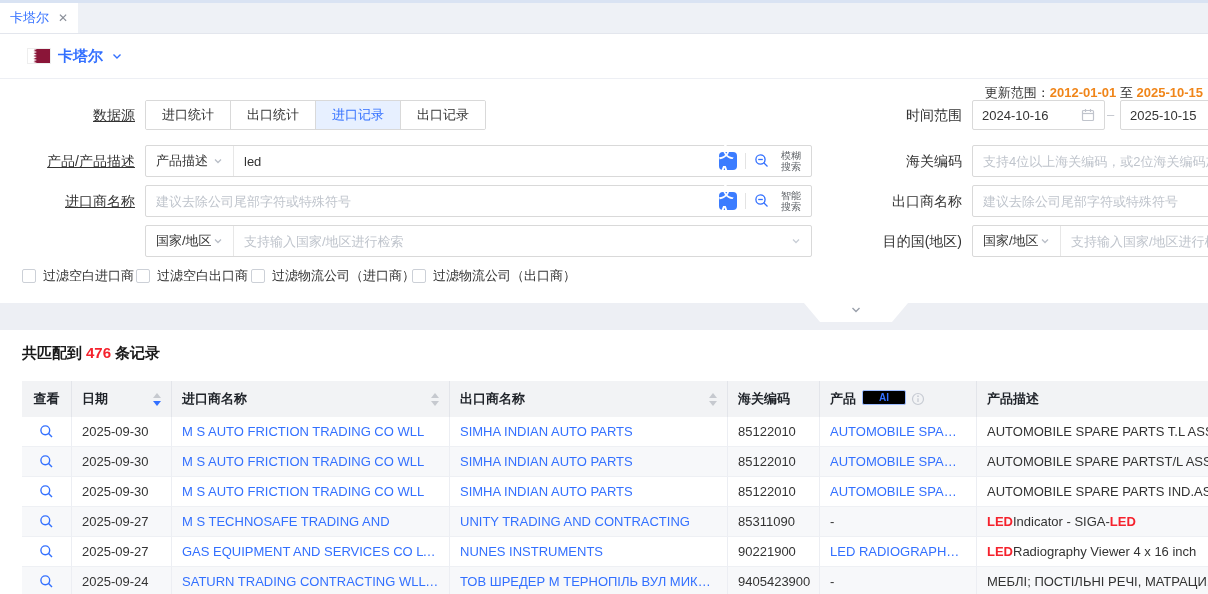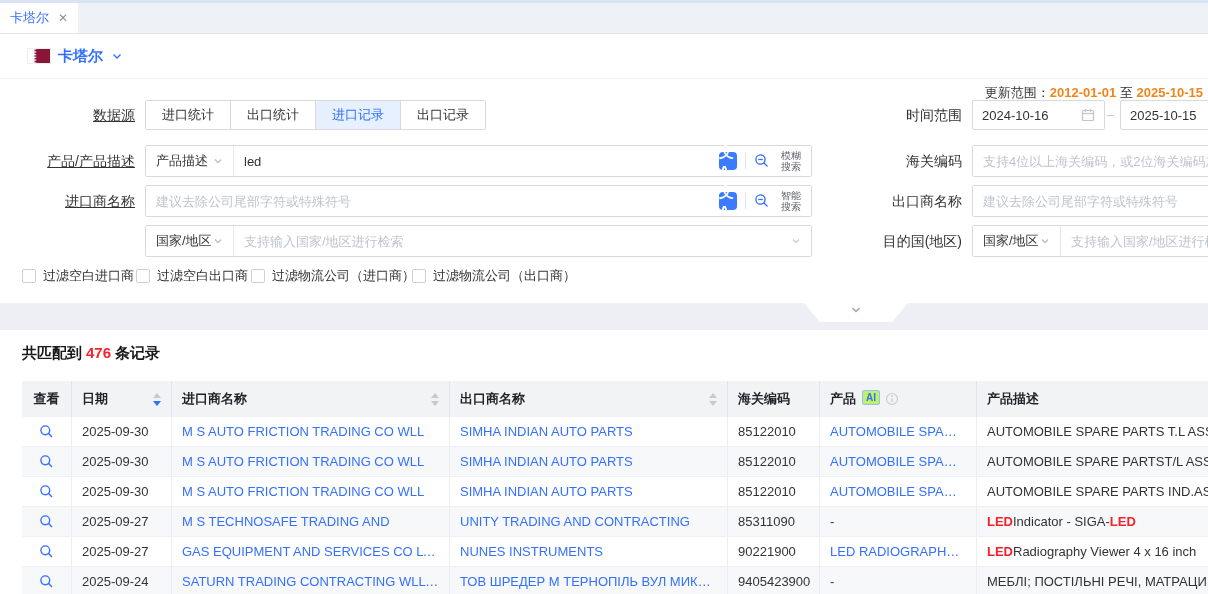--- a/index.html
+++ b/index.html
@@ -66,21 +66,21 @@
   .table { margin:18px 0 0 22px; width:1242px; font-size:13px; }
   .tr, .thead { display:grid; grid-template-columns:50px 100px 278px 278px 92px 157px 287px; }
   .thead { height:36px; background:#f2f3f5; }
   .th { display:flex; align-items:center; padding:0 10px; font-weight:bold; color:#1f2329; border-right:1px solid #e3e5ea; white-space:nowrap; overflow:hidden; }
   .th.center { justify-content:center; }
   .sorter { display:flex; flex-direction:column; gap:3px; margin-left:auto; padding-left:6px; cursor:pointer; }
   .caret { width:0; height:0; border-left:4px solid transparent; border-right:4px solid transparent; }
   .caret.up { border-bottom:5px solid #c6c9cf; }
   .caret.down { border-top:5px solid #c6c9cf; }
   .caret.down.on { border-top-color:#3370ff; }
-  .ai-badge { display:inline-flex; align-items:center; height:15px; padding:0 3px; margin:0 5px 4px 6px; border:1px solid #9dbcff; background:#bef264; color:#3370ff; font-size:10px; font-weight:bold; border-radius:2px; }
+  .ai-badge { display:inline-flex; align-items:center; height:15px; padding:0 16px; margin:0 5px 4px 6px; border:1px solid #9dbcff; background:#000000; color:#3370ff; font-size:10px; font-weight:bold; border-radius:2px; }
 
   .tr { height:30px; background:#fff; }
   .tr.alt { background:#f7f8fa; }
   .td { display:flex; align-items:center; padding:0 10px; border-right:1px solid #eceef3; border-bottom:1px solid #eef0f4; white-space:nowrap; overflow:hidden; color:#333; }
   .td.center { justify-content:center; }
   .td .lnk { color:#3370ff; cursor:pointer; overflow:hidden; text-overflow:ellipsis; }
   .td .red { color:#f5222d; font-weight:bold; }
   .view-btn { display:flex; cursor:pointer; }
 
   svg { display:block; }

